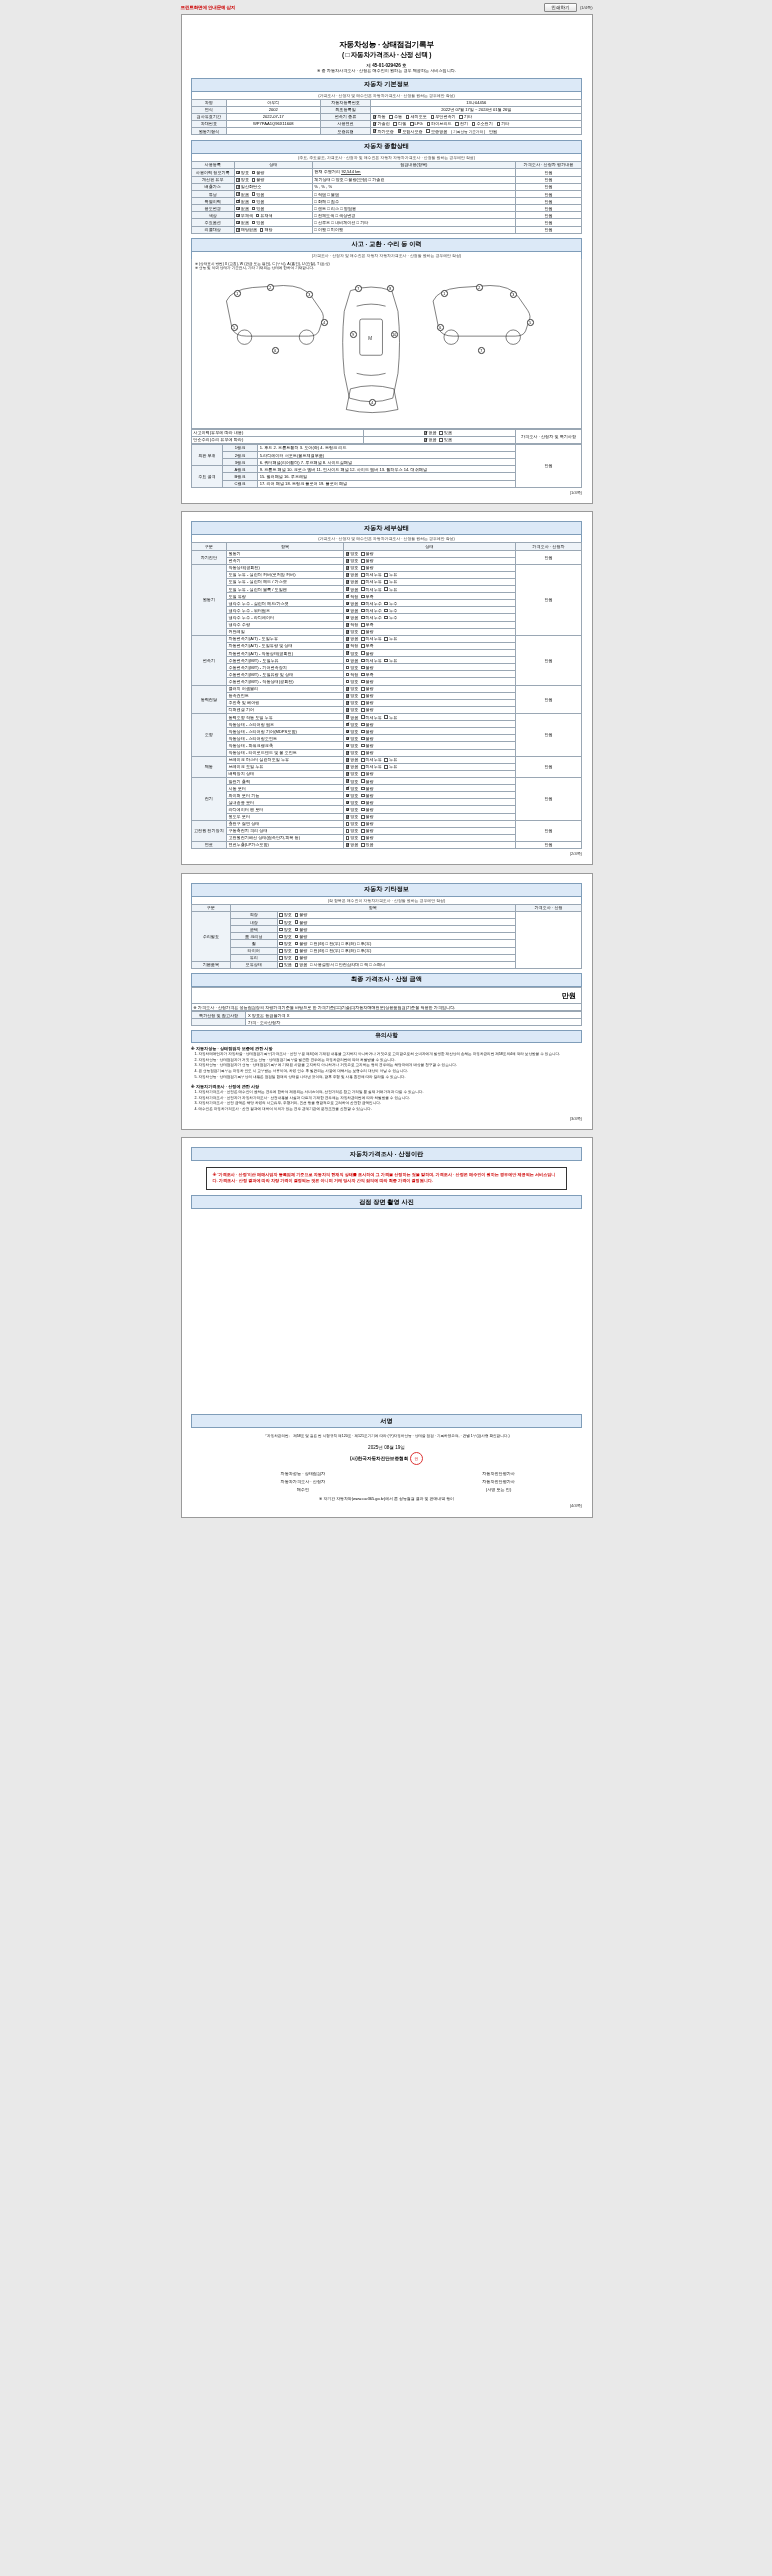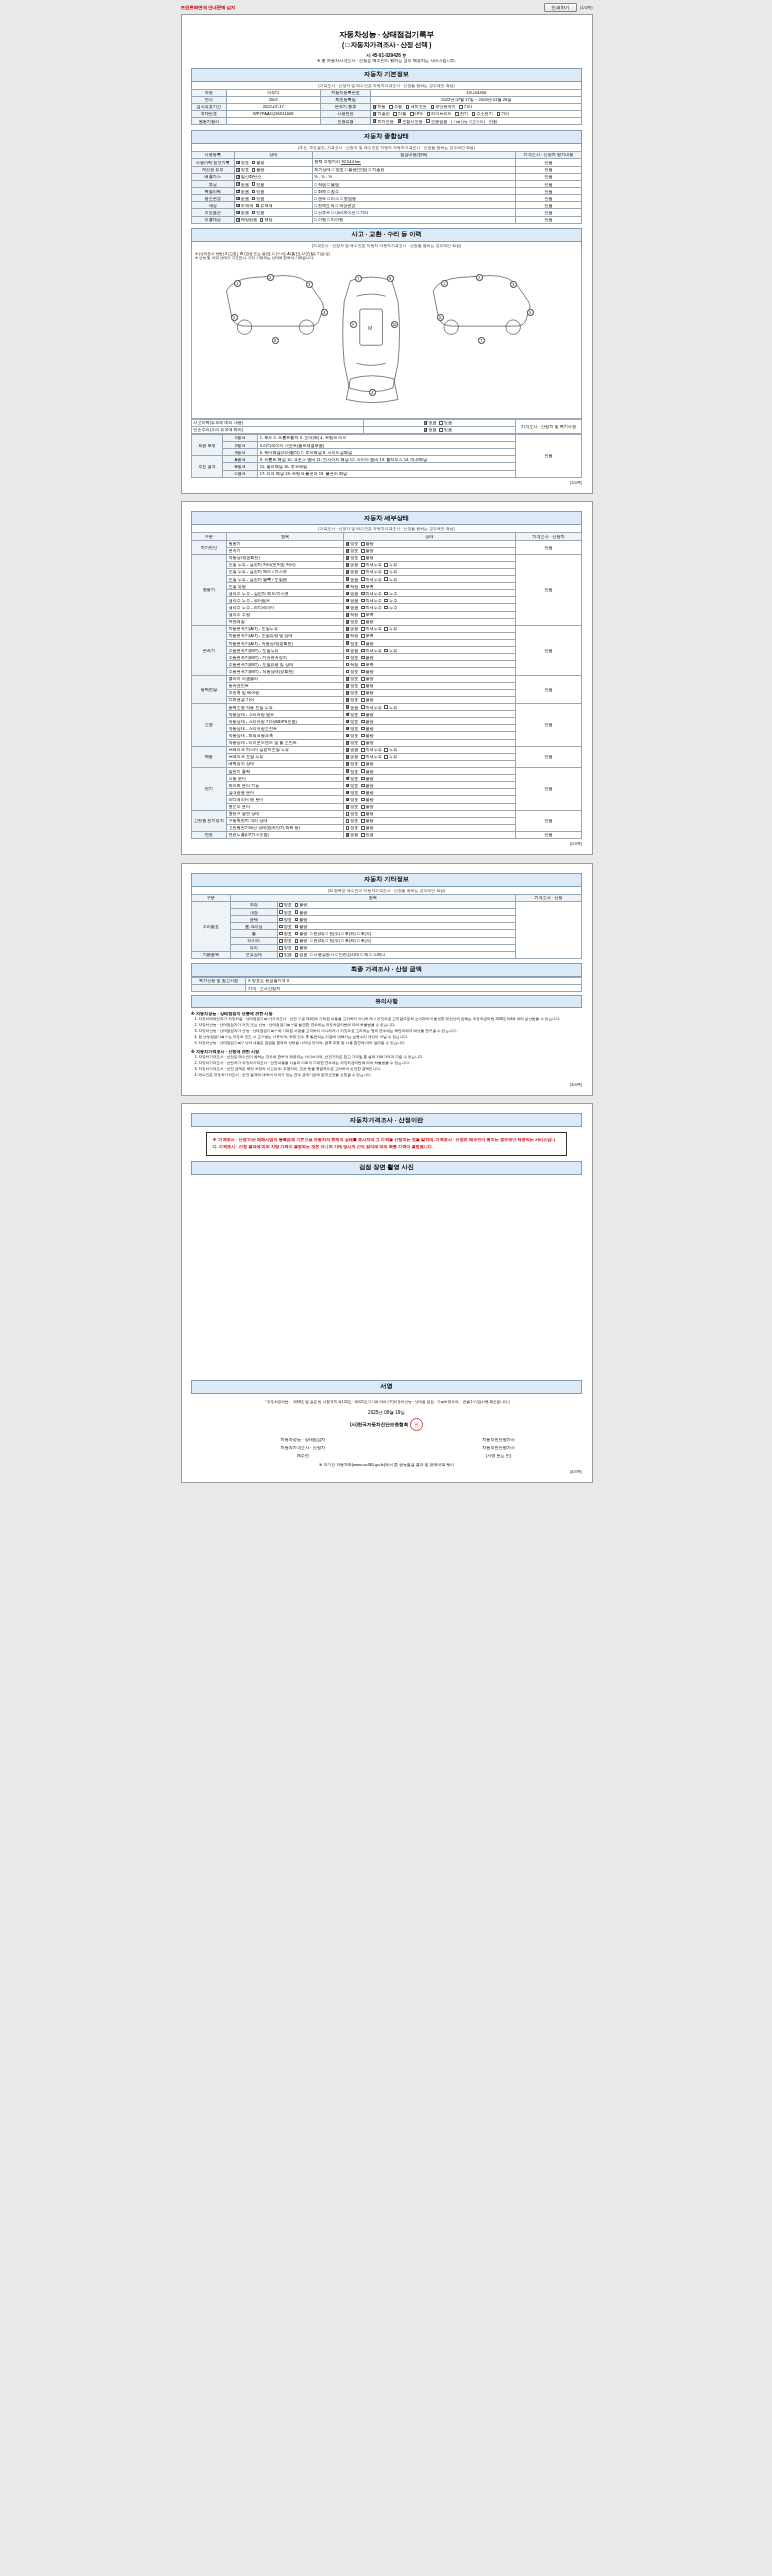--- a/index.html
+++ b/index.html
@@ -30,21 +30,21 @@
   }
   .topbar .warn { color:#c00; font-weight:bold; letter-spacing:-0.2px;}
   .topbar .right { display:flex; align-items:center; gap:3.1px;}
   .print-btn {
     border:0.5px solid #888; background:linear-gradient(#fff,#e4e4e4);
     padding:1px 6.2px; font-size:4.6px; border-radius:1px;
   }
   .pagenum { font-size:4.1px; color:#333; }
   .page-foot { text-align:right; font-size:4.1px; color:#333; margin-top:2.1px;}
   h1.doc-title {
-    text-align:center; font-size:7.7px; font-weight:bold; margin:10px 0 0 0; letter-spacing:-0.3px;
+    text-align:center; font-size:7.7px; font-weight:bold; margin:20px 0 0 0; letter-spacing:-0.3px;
   }
   h1.doc-title .sub { display:block; font-size:6.7px; margin-top:1px;}
   .doc-no {
     text-align:center; font-size:4.6px; margin:3.1px 0 4.1px 0;
   }
   .doc-no .strong { font-weight:bold; }
   .doc-no .small { font-size:4.1px; }
   .sec-title {
     text-align:center;
     font-size:6.2px;
@@ -645,20 +645,30 @@
         </tr>
     <tr>
           <td class="lbl">기본품목</td>
       <td class="lbl">보유상태</td>
       <td class="l"><span class="opt"><span class="cb"></span>있음</span><span class="opt"><span class="cb"></span>없음</span><span class="opt">□ 사용설명서 □ 안전삼각대 □ 잭 □ 스패너</span></td>
         </tr>
   </tbody>
     </table>
 
   <div class="sec-title">최종 가격조사 · 산정 금액</div>
+  <table class="grid">
+    <tbody>
+        <tr>
+          <td class="r" style="font-size:7.2px; font-weight:bold; padding:3.1px 5.2px;">만원</td>
+        </tr>
+    <tr>
+          <td class="l mini">※ 가격조사 · 산정가격은 성능점검장의 차량가격기준을 바탕으로 한 가격기준(□□)기술(□)자동차매매전문(상용품점검)기준을 적용한 가격입니다.</td>
+        </tr>
+  </tbody>
+    </table>
   <table class="grid">
     <colgroup>
         <col style="width:14%">
         <col style="width:86%">
       </colgroup>
     <tbody>
         <tr>
           <td class="lbl">특가산정 및 참고사항</td>
       <td class="l">X 양호은 등급율가격 X</td>
         </tr>

